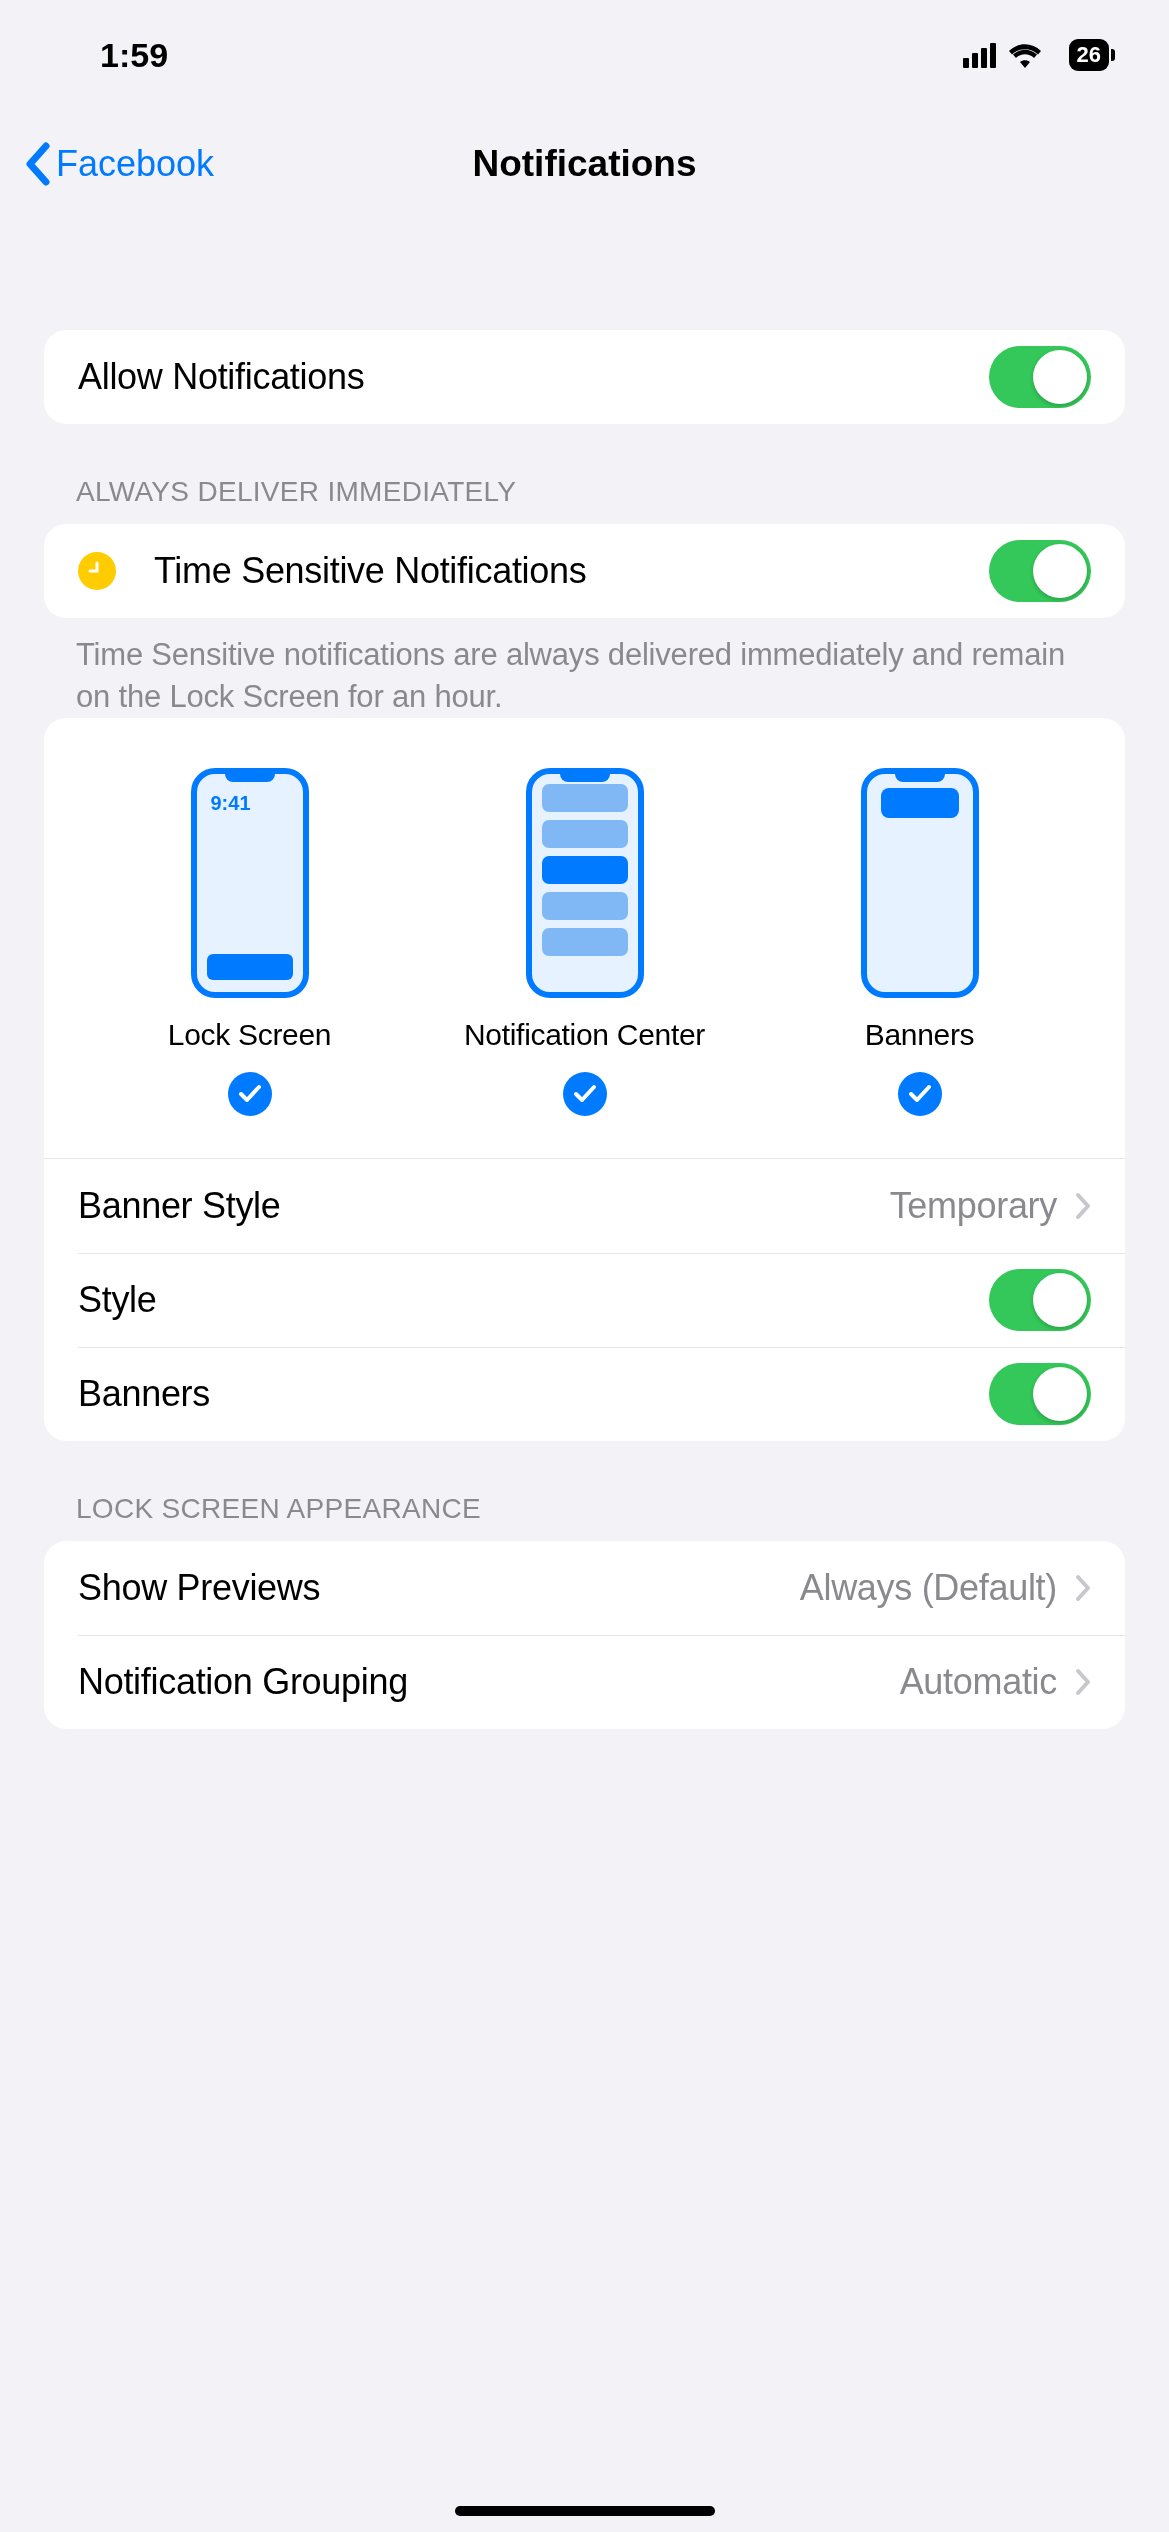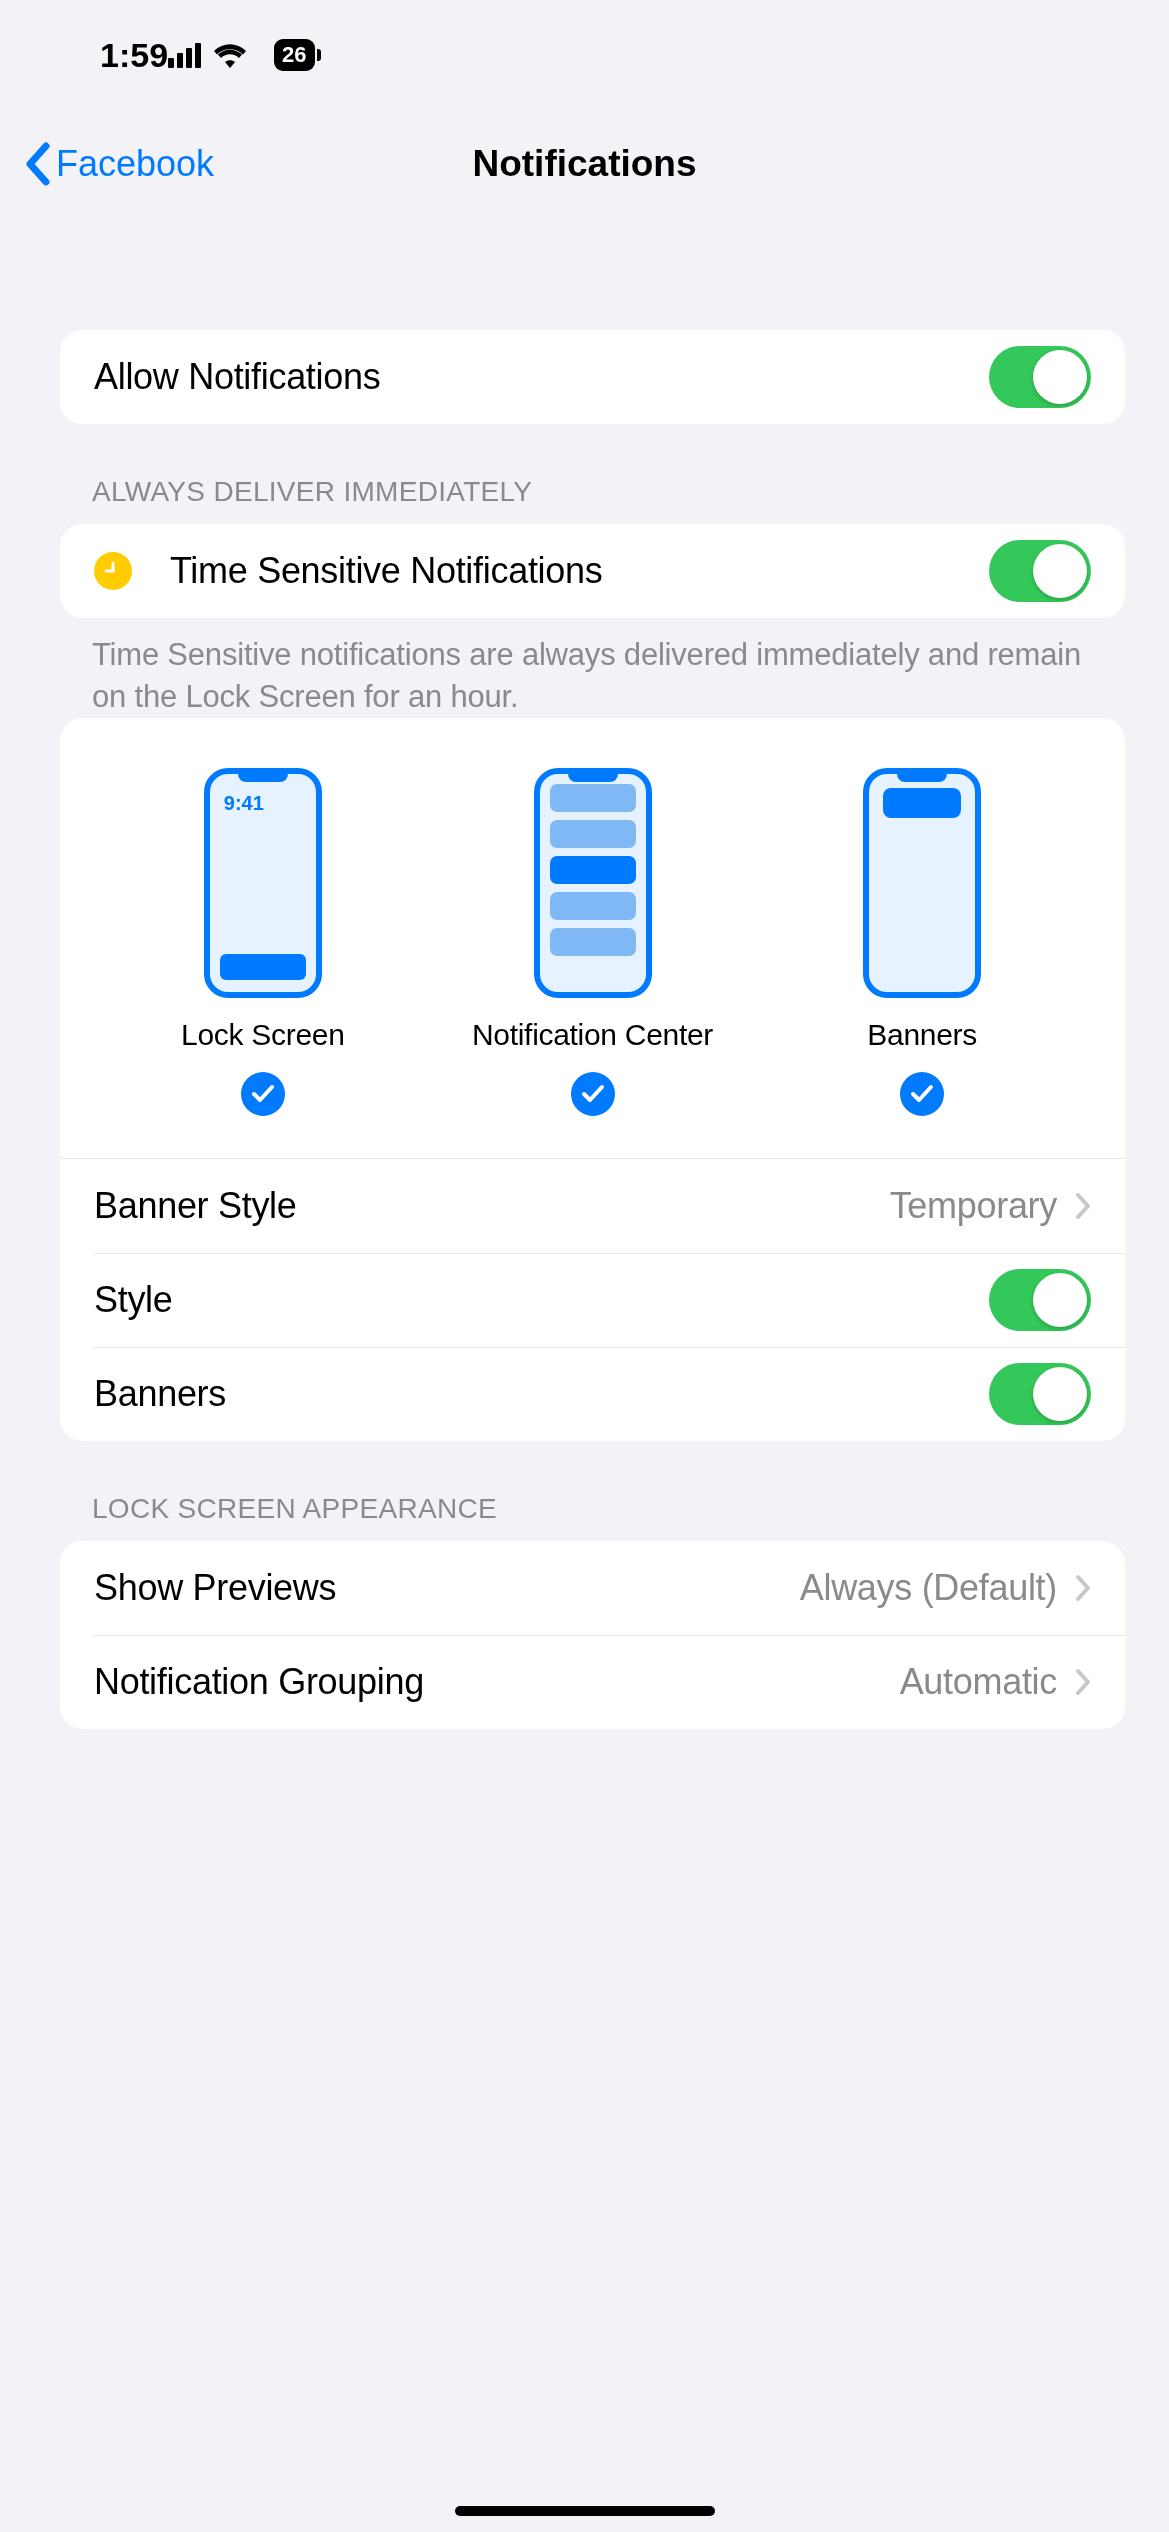--- a/index.html
+++ b/index.html
@@ -10,21 +10,21 @@
       font-family: -apple-system, BlinkMacSystemFont, 'SF Pro Text', 'Helvetica Neue', sans-serif;
       -webkit-font-smoothing: antialiased;
       overflow: hidden;
     }
 
     
     .status-bar {
       height: 110px;
       display: flex;
       align-items: center;
-      justify-content: flex-start;
+      justify-content: space-between;
       padding: 0 60px 0 100px;
     }
     .status-time { font-size: 34px; font-weight: 600; }
     .status-right { display: flex; align-items: center; gap: 12px; }
     .signal-bars { display: flex; align-items: flex-end; gap: 3px; }
     .signal-bars span { width: 6px; background: #000; border-radius: 1px; }
     .signal-bars span:nth-child(1){height:10px;}
     .signal-bars span:nth-child(2){height:15px;}
     .signal-bars span:nth-child(3){height:20px;}
     .signal-bars span:nth-child(4){height:25px;}
@@ -46,21 +46,21 @@
       position: relative;
     }
     .back-btn { display:flex; align-items:center; gap:4px; color:#007aff; font-size:36px; }
     .back-chevron { width: 28px; height: 44px; }
     .nav-title {
       position:absolute; left:50%; transform:translateX(-50%);
       font-size: 37px; font-weight: 600;
     }
 
     
-    .content { padding: 0 44px; margin-left: 16px; }
+    .content { padding: 0 44px; }
     .section-header {
       font-size: 28px; color:#8a8a8e;
       text-transform: uppercase;
       padding: 52px 32px 16px;
       letter-spacing: 0.3px;
     }
     .section-footer {
       font-size: 31px; color:#8a8a8e;
       padding: 16px 32px 0;
       line-height: 1.35;

